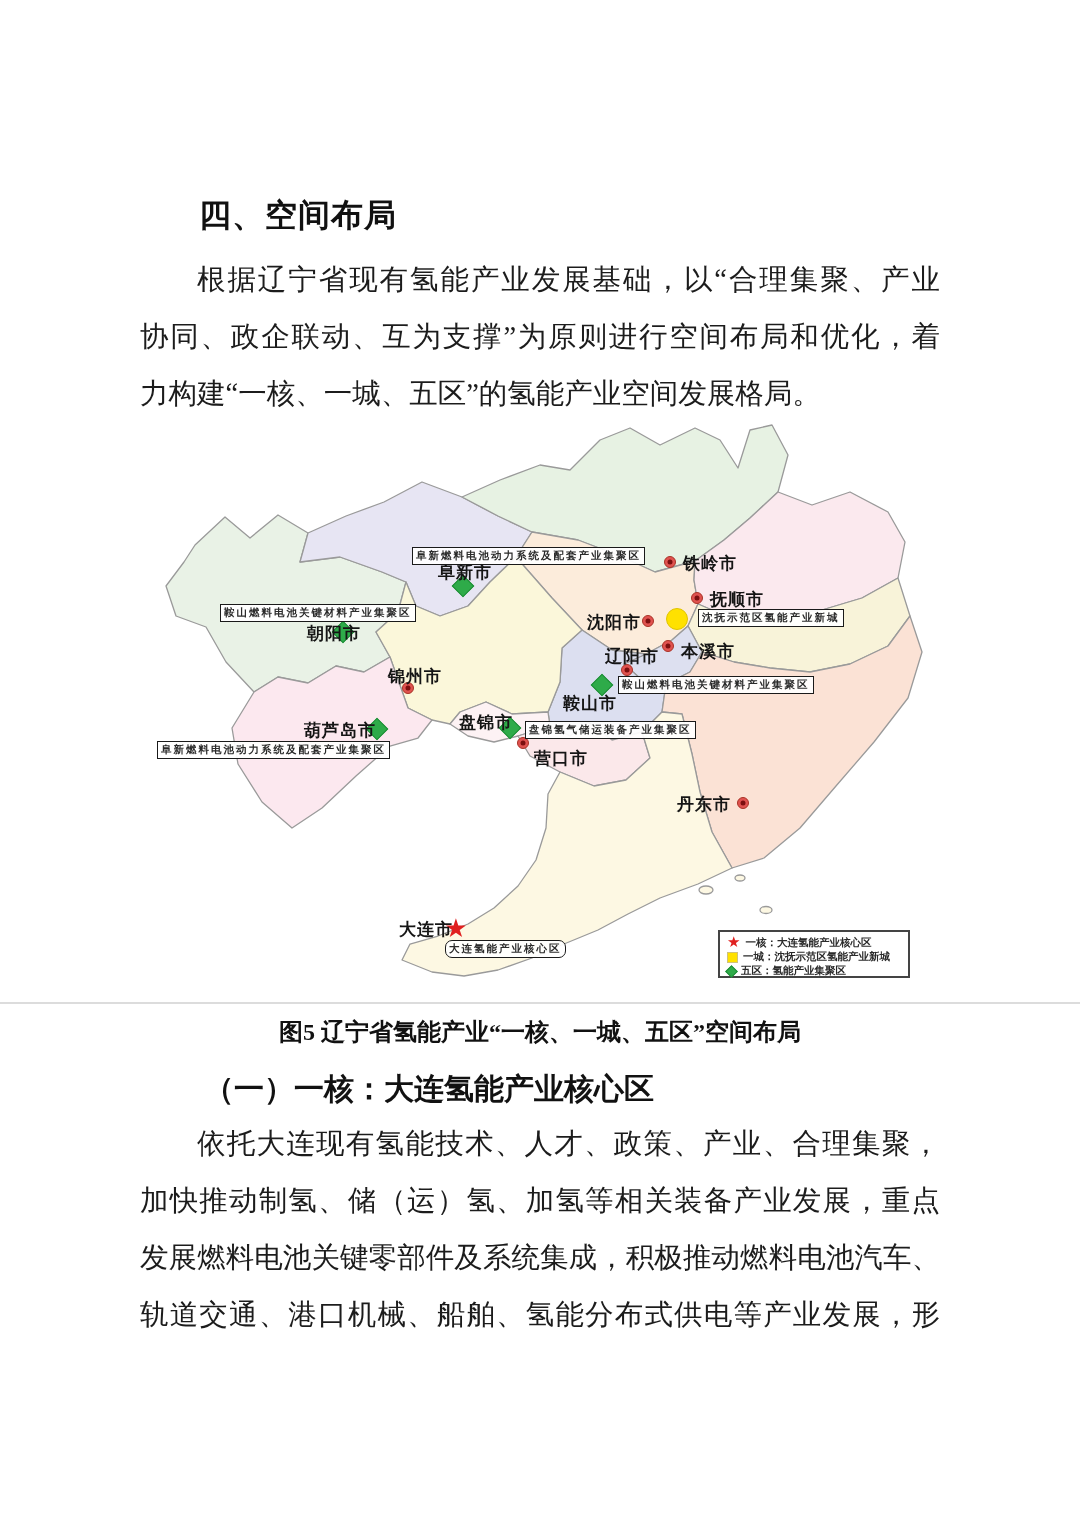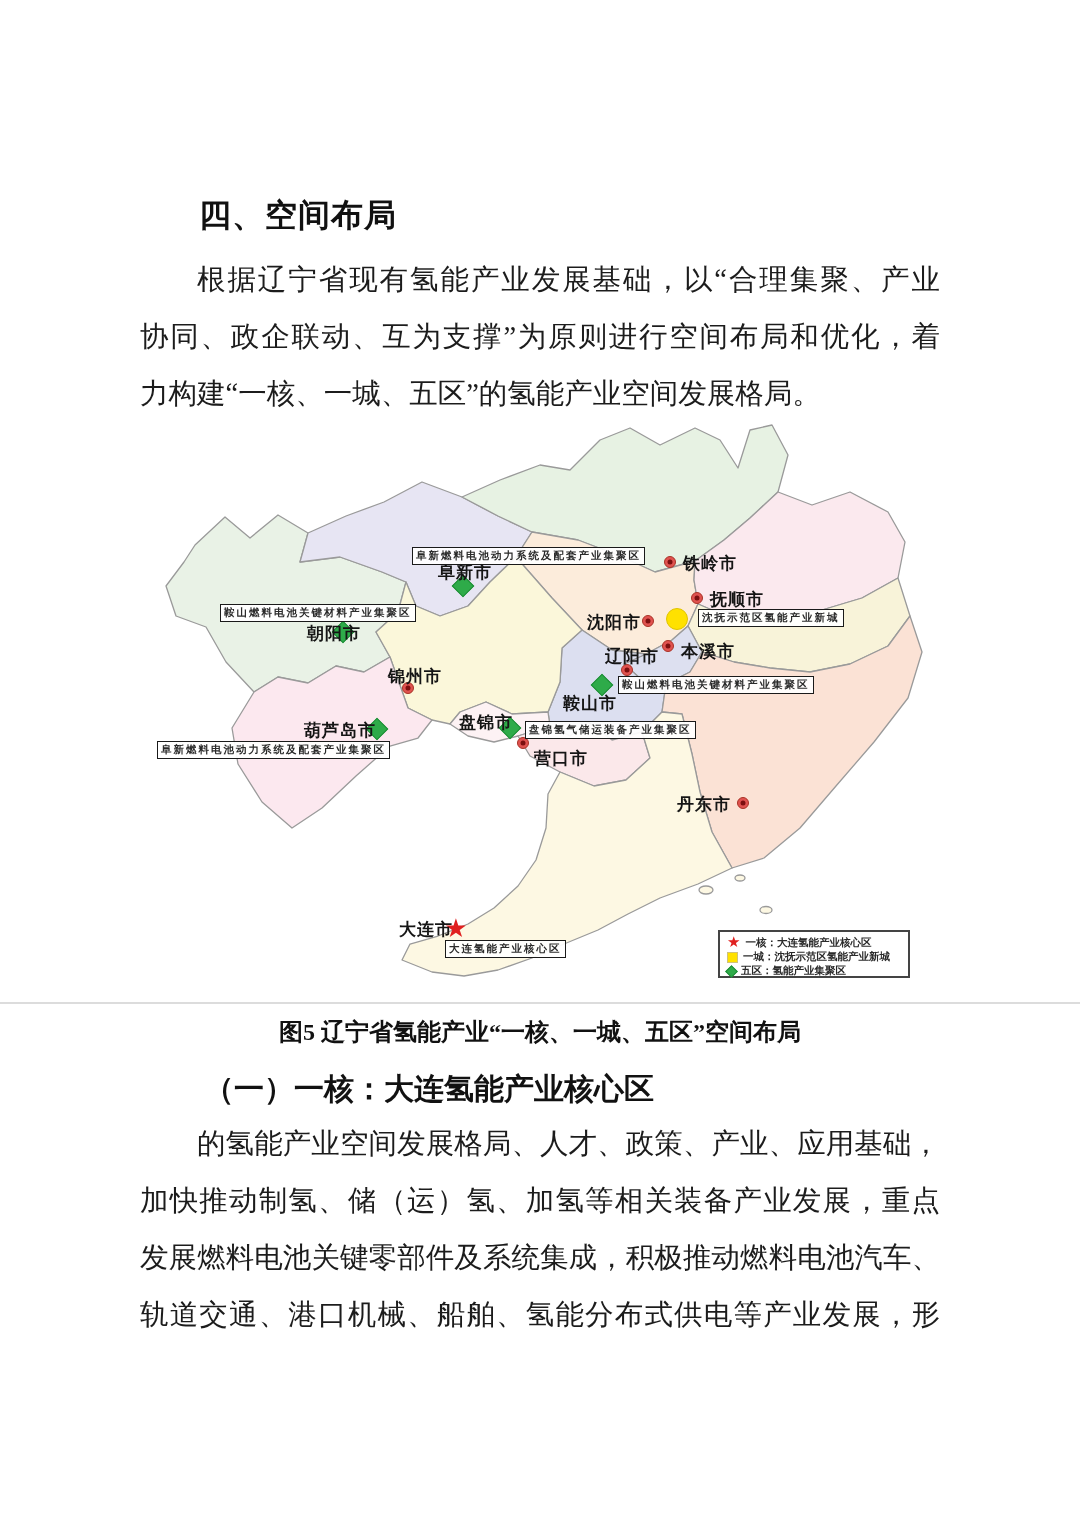--- a/index.html
+++ b/index.html
@@ -112,21 +112,21 @@
         <div class="city-label" style="left: 527px; top: 373px;">丹东市</div>
         <div class="marker red-star" style="left: 306px; top: 508px;">★</div>
         <div class="city-label" style="left: 249px; top: 498px;">大连市</div>
         <div class="marker yellow-dot" style="left: 527px; top: 199px;"></div>
         <div class="zone-box" style="left: 262px; top: 127px;">阜新燃料电池动力系统及配套产业集聚区</div>
         <div class="zone-box" style="left: 70px; top: 184px;">鞍山燃料电池关键材料产业集聚区</div>
         <div class="zone-box" style="left: 548px; top: 189px;">沈抚示范区氢能产业新城</div>
         <div class="zone-box" style="left: 468px; top: 256px;">鞍山燃料电池关键材料产业集聚区</div>
         <div class="zone-box" style="left: 375px; top: 301px;">盘锦氢气储运装备产业集聚区</div>
         <div class="zone-box" style="left: 7px; top: 321px;">阜新燃料电池动力系统及配套产业集聚区</div>
-        <div class="zone-box" style="left: 295px; top: 520px;">大连氢能产业核心区</div>
+        <div class="zone-box" style="left: 295px; top: 520px; border-radius: 7px;">大连氢能产业核心区</div>
         <div class="legend" style="left: 568px; top: 510px; width: 192px; height: 48px;">
           <div class="legend-row">
             <span class="sym-star">★</span>
             <span>一核：大连氢能产业核心区</span>
           </div>
           <div class="legend-row">
             <span class="sym-square"></span>
             <span>一城：沈抚示范区氢能产业新城</span>
           </div>
           <div class="legend-row">
@@ -136,20 +136,20 @@
         </div>
       </div>
   </div>
 
   <div class="sep s1"></div>
 
   <div class="caption">图5 辽宁省氢能产业“一核、一城、五区”空间布局</div>
 
   <div class="h2">（一）一核：大连氢能产业核心区</div>
 
-  <div class="bodyline first" style="top:1124px;">的氢能产业空间发展格局、人才、政策、产业、应用基础，</div>
+  <div class="bodyline first" style="top:1124px;">依托大连现有氢能技术、人才、政策、产业、合理集聚，</div>
   <div class="bodyline" style="top:1181px;">加快推动制氢、储（运）氢、加氢等相关装备产业发展，重点</div>
   <div class="bodyline" style="top:1295px;">轨道交通、港口机械、船舶、氢能分布式供电等产业发展，形</div>
   <div class="bodyline" style="top:1238px;">发展燃料电池关键零部件及系统集成，积极推动燃料电池汽车、</div>
 
   <div class="pageno">- 22 -</div>
   <div class="sep s2"></div>
 </div>
 
 </body></html>

